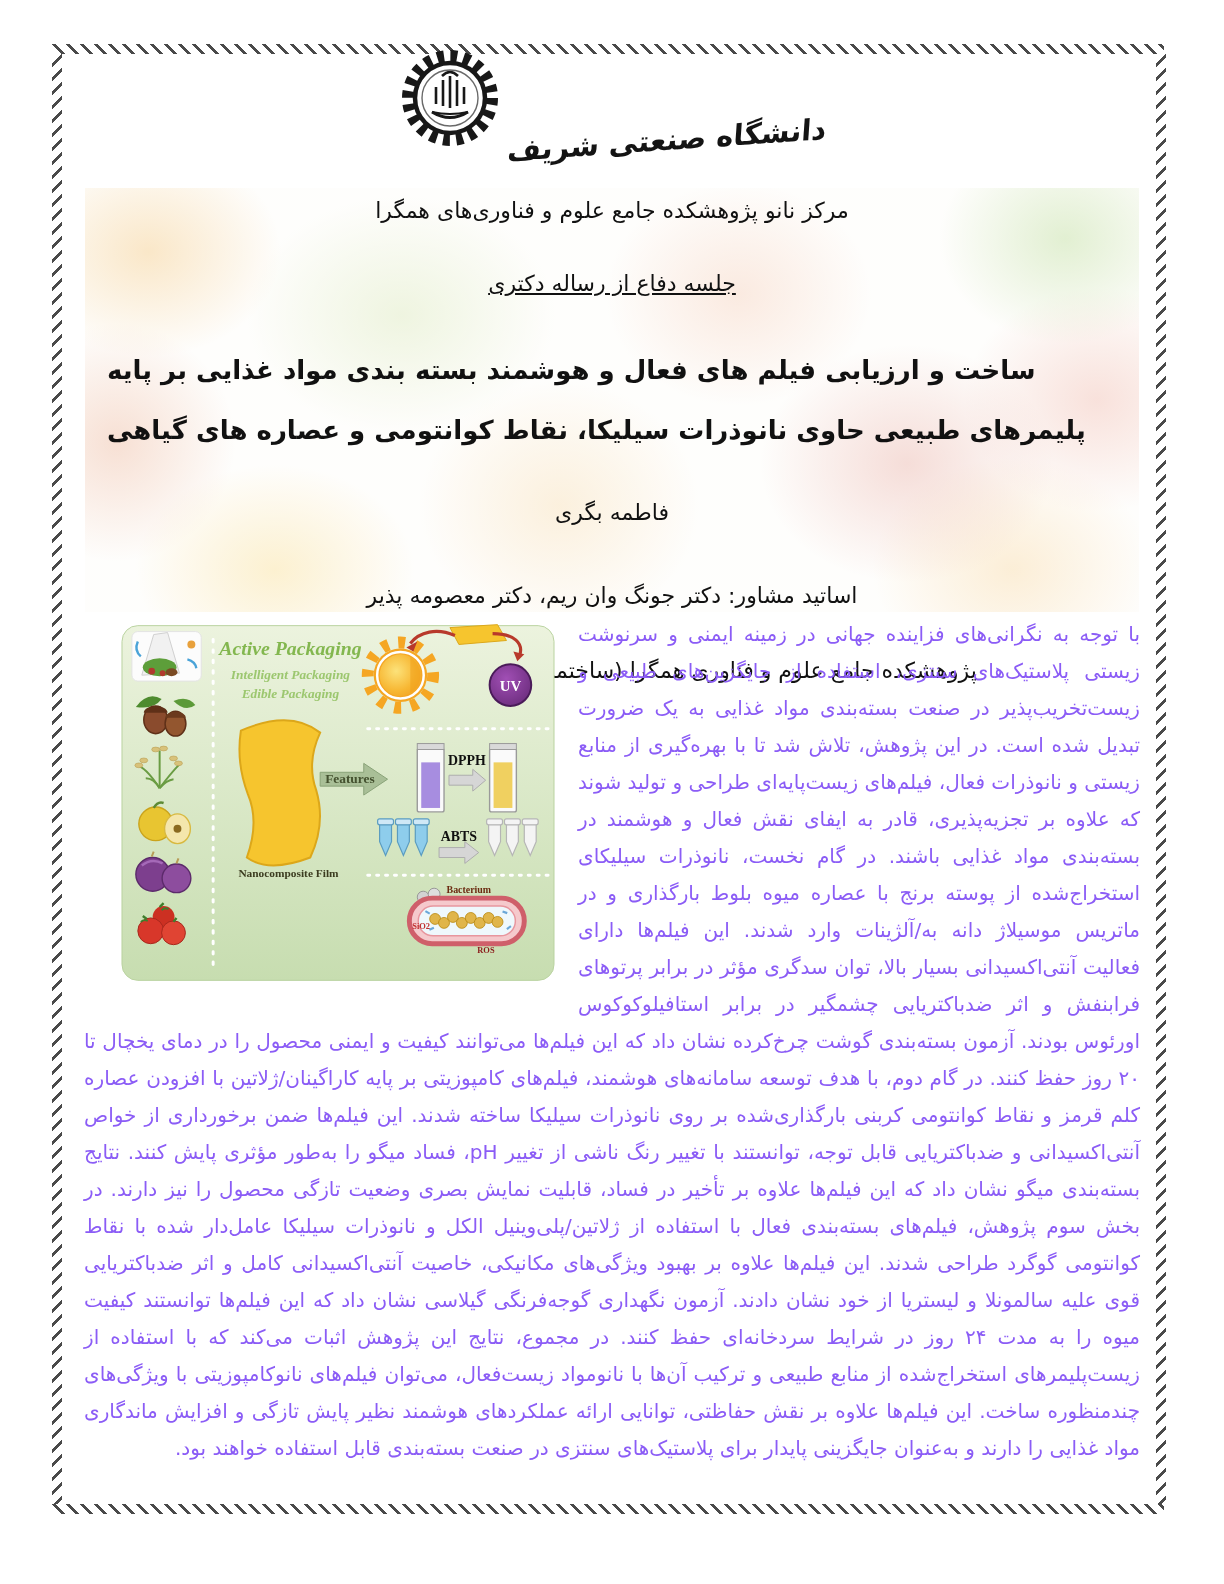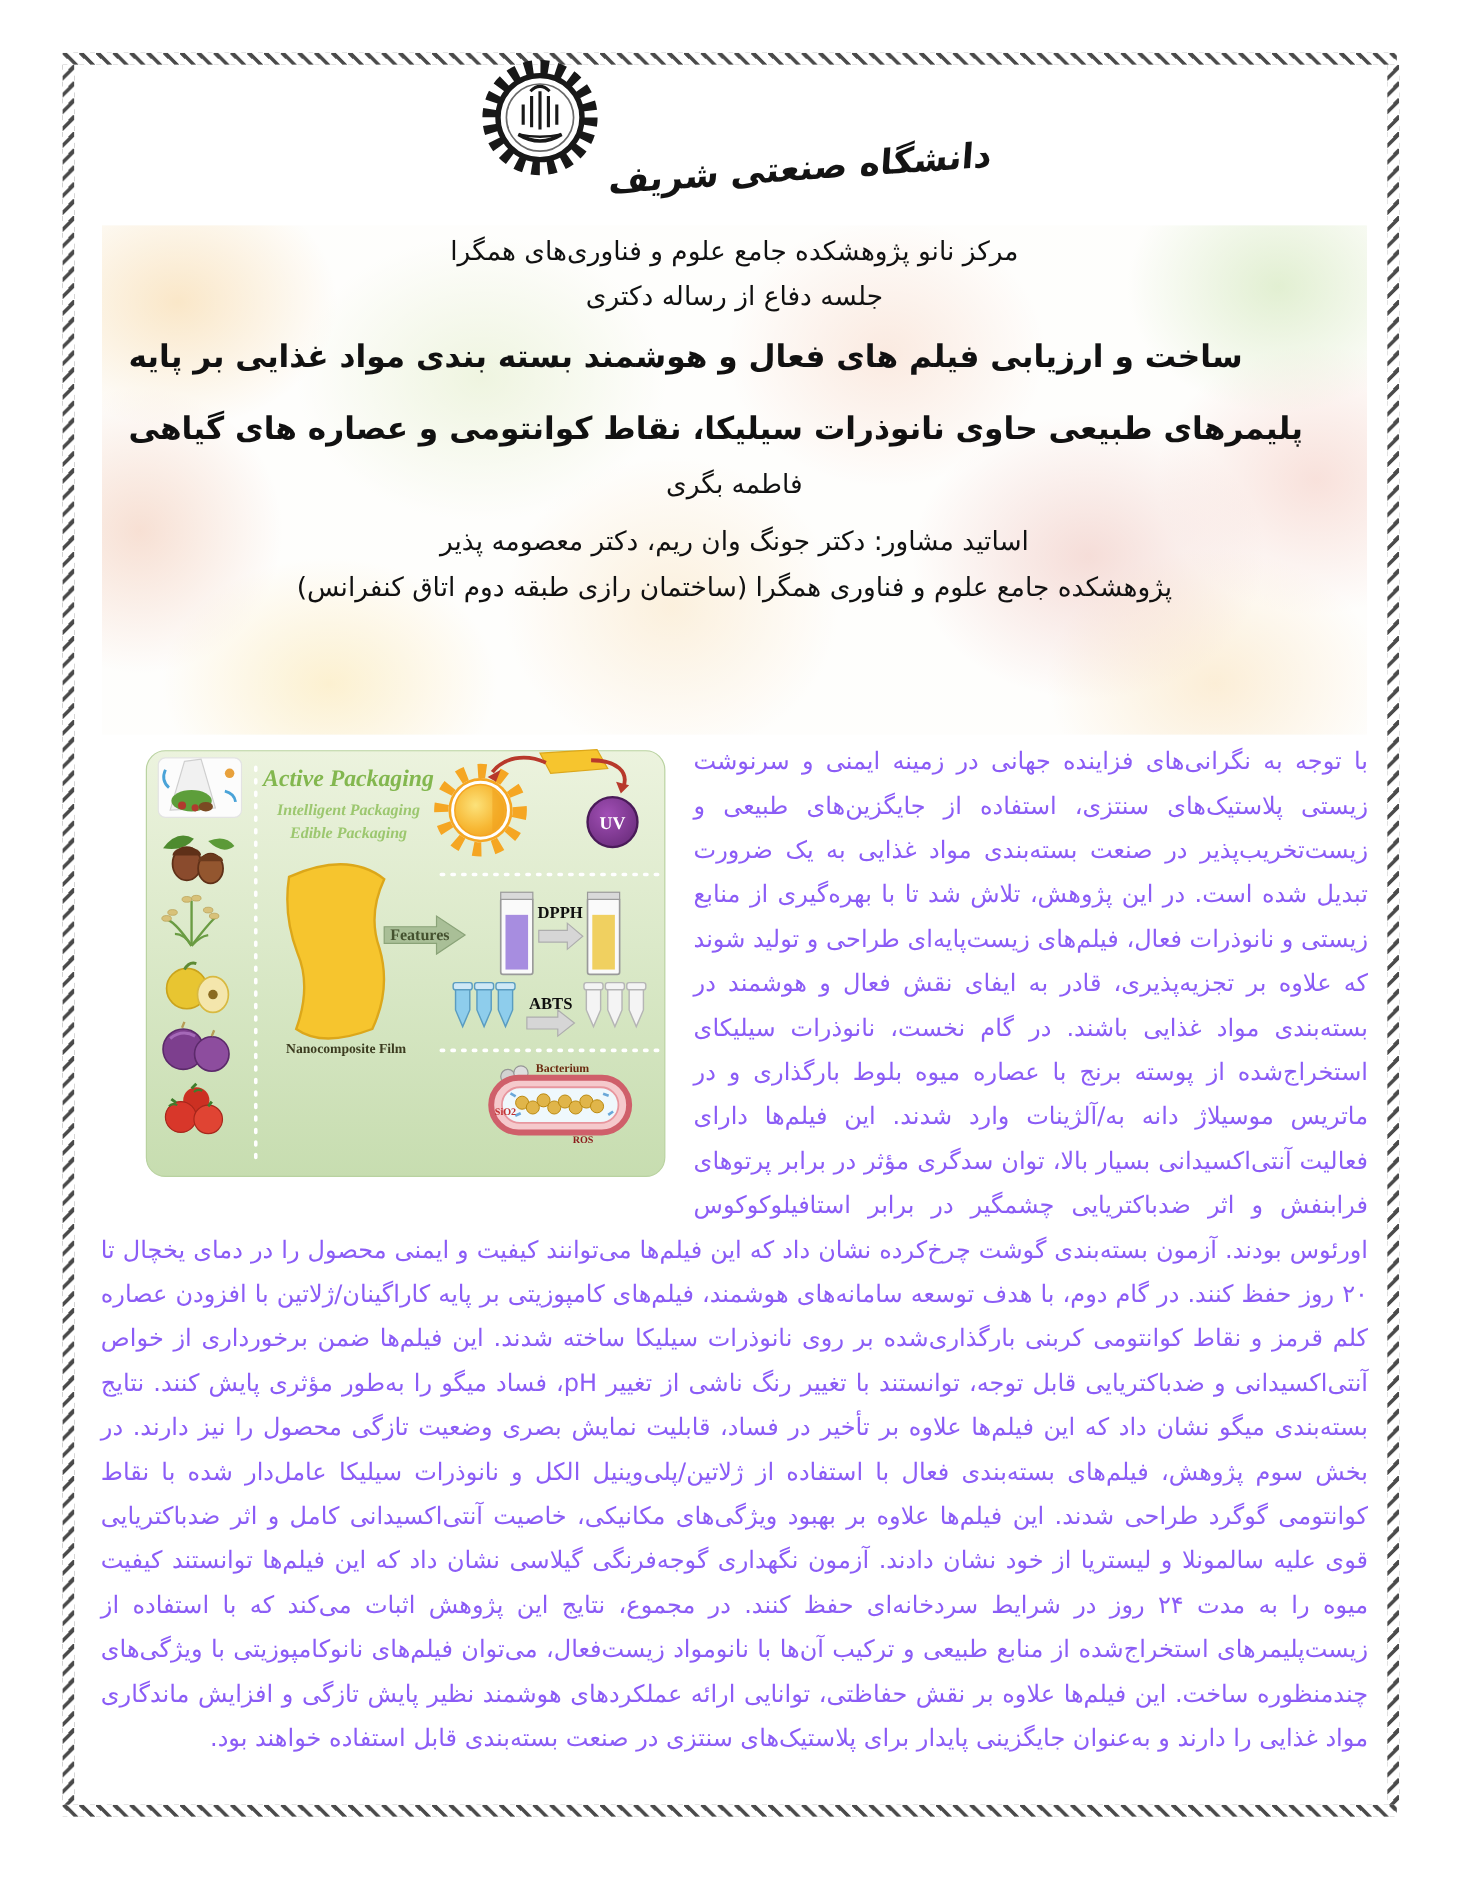--- a/index.html
+++ b/index.html
@@ -37,24 +37,25 @@
       radial-gradient(ellipse 170px 170px at 3% 60%,rgba(222,120,70,.45),transparent 70%),
       radial-gradient(ellipse 200px 150px at 18% 90%,rgba(246,205,90,.55),transparent 70%),
       radial-gradient(ellipse 220px 170px at 30% 30%,rgba(185,212,125,.45),transparent 70%),
       radial-gradient(ellipse 200px 180px at 45% 75%,rgba(240,185,95,.40),transparent 70%),
       radial-gradient(ellipse 190px 160px at 62% 25%,rgba(233,140,90,.35),transparent 70%),
       radial-gradient(ellipse 210px 170px at 78% 65%,rgba(210,90,70,.40),transparent 70%),
       radial-gradient(ellipse 180px 150px at 93% 12%,rgba(150,200,95,.55),transparent 70%),
       radial-gradient(ellipse 190px 160px at 96% 50%,rgba(225,110,85,.40),transparent 70%),
       radial-gradient(ellipse 200px 160px at 88% 90%,rgba(244,190,100,.50),transparent 70%),
       #fdfcf9;
+    gap: 36px;
   }
   .hero > div{white-space:nowrap;}
   .hero-line1{margin-top:10px;font-size:22px;}
-  .hero-line2{margin-top:12px;font-size:22px;}
+  .hero-line2{margin-top:12px;font-size:22px;text-decoration:underline;}
   .hero-title{
     margin-top:8px;font-size:26px;font-weight:bold;line-height:60px;
     text-align:left;width:1010px;white-space:normal !important;
   }
   .hero-author{margin-top:4px;font-size:22px;}
   .hero-supervisors{margin-top:10px;font-size:22px;}
   .hero-advisors{margin-top:22px;font-size:22px;}
   .hero-datetime{margin-top:18px;font-size:22px;}
   .hero-venue{margin-top:14px;font-size:22px;}
   

